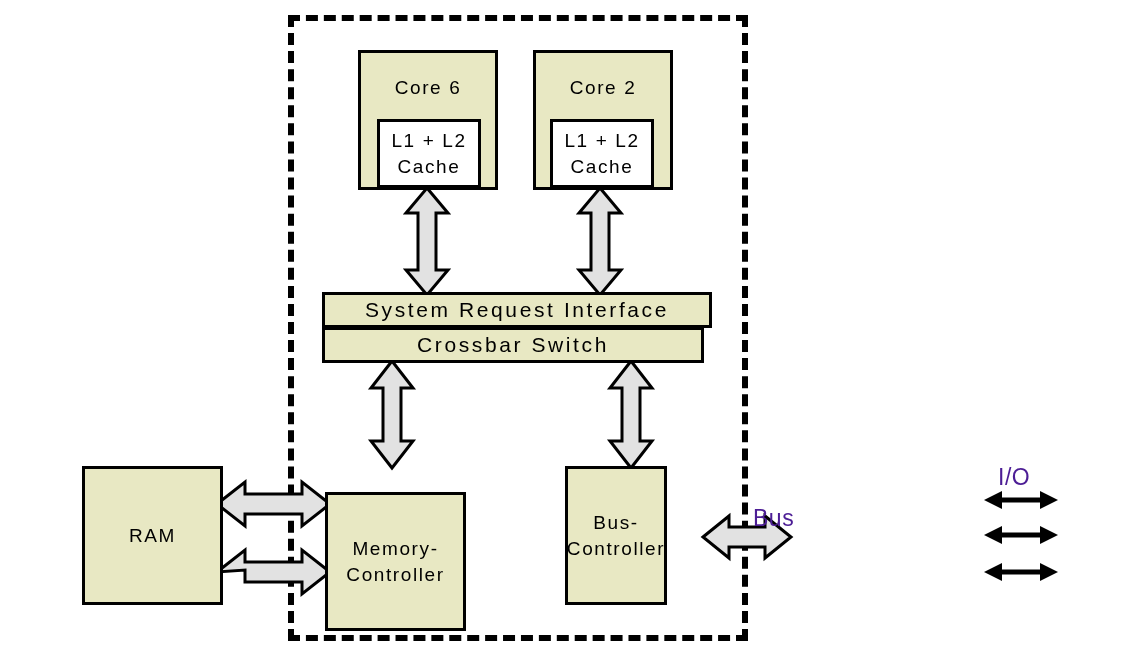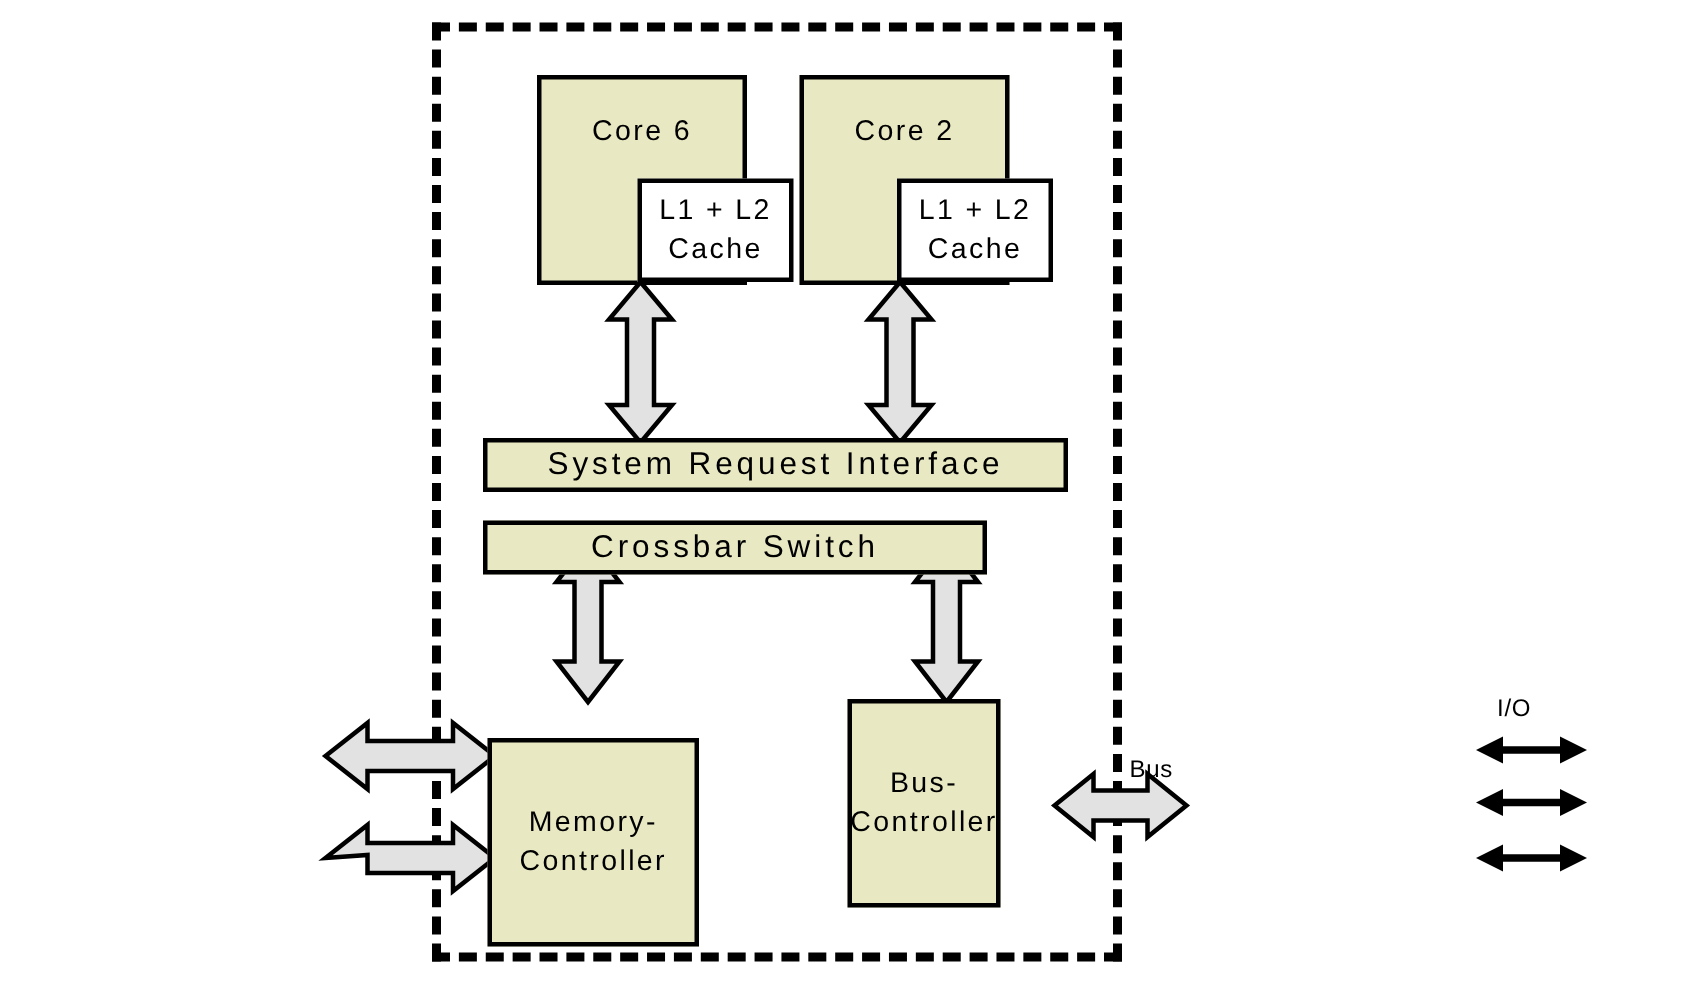--- a/index.html
+++ b/index.html
@@ -48,34 +48,33 @@
     white-space: nowrap;
   }
   
   .core {
     justify-content: flex-start;
     padding-top: 22px;
     font-size: 19px;
   }
   .cache {
     font-size: 19px;
-    margin-left: 48px;
   }
   .bigblock {
     font-size: 19px;
   }
   .barblock {
     font-size: 21px;
     letter-spacing: 2.6px;
   }
   
   .label {
     position: absolute;
-    color: #000000;
-    font-size: 16px;
+    color: #4c1d95;
+    font-size: 23px;
     letter-spacing: 0.5px;
     white-space: nowrap;
   }
   
   #arrow-layer {
     position: absolute;
     left: 0;
     top: 0;
     width: 1126px;
     height: 668px;
@@ -149,24 +148,27 @@
   </div>
   <div class="block white cache" style="left:550px; top:119px; width:104px; height:69px;">
     <span class="line">L1 + L2</span>
     <span class="line">Cache</span>
   </div>
 
   <div class="block barblock" style="left:322px; top:292px; width:390px; height:36px;">
     <span class="line">System Request Interface</span>
   </div>
 
-  <div class="block barblock" style="left:322px; top:327px; width:336px; height:36px;margin-top:20px;">
+  <div class="block barblock" style="left:322px; top:327px; width:382px; height:36px;">
     <span class="line">Crossbar Switch</span>
   </div>
 
+  <div class="block bigblock" style="left:82px; top:466px; width:141px; height:139px;">
+    <span class="line">RAM</span>
+  </div>
 
   <div class="block bigblock" style="left:325px; top:492px; width:141px; height:139px;">
     <span class="line">Memory-</span>
     <span class="line">Controller</span>
   </div>
 
   <div class="block bigblock" style="left:565px; top:466px; width:102px; height:139px;">
     <span class="line">Bus-</span>
     <span class="line">Controller</span>
   </div>

